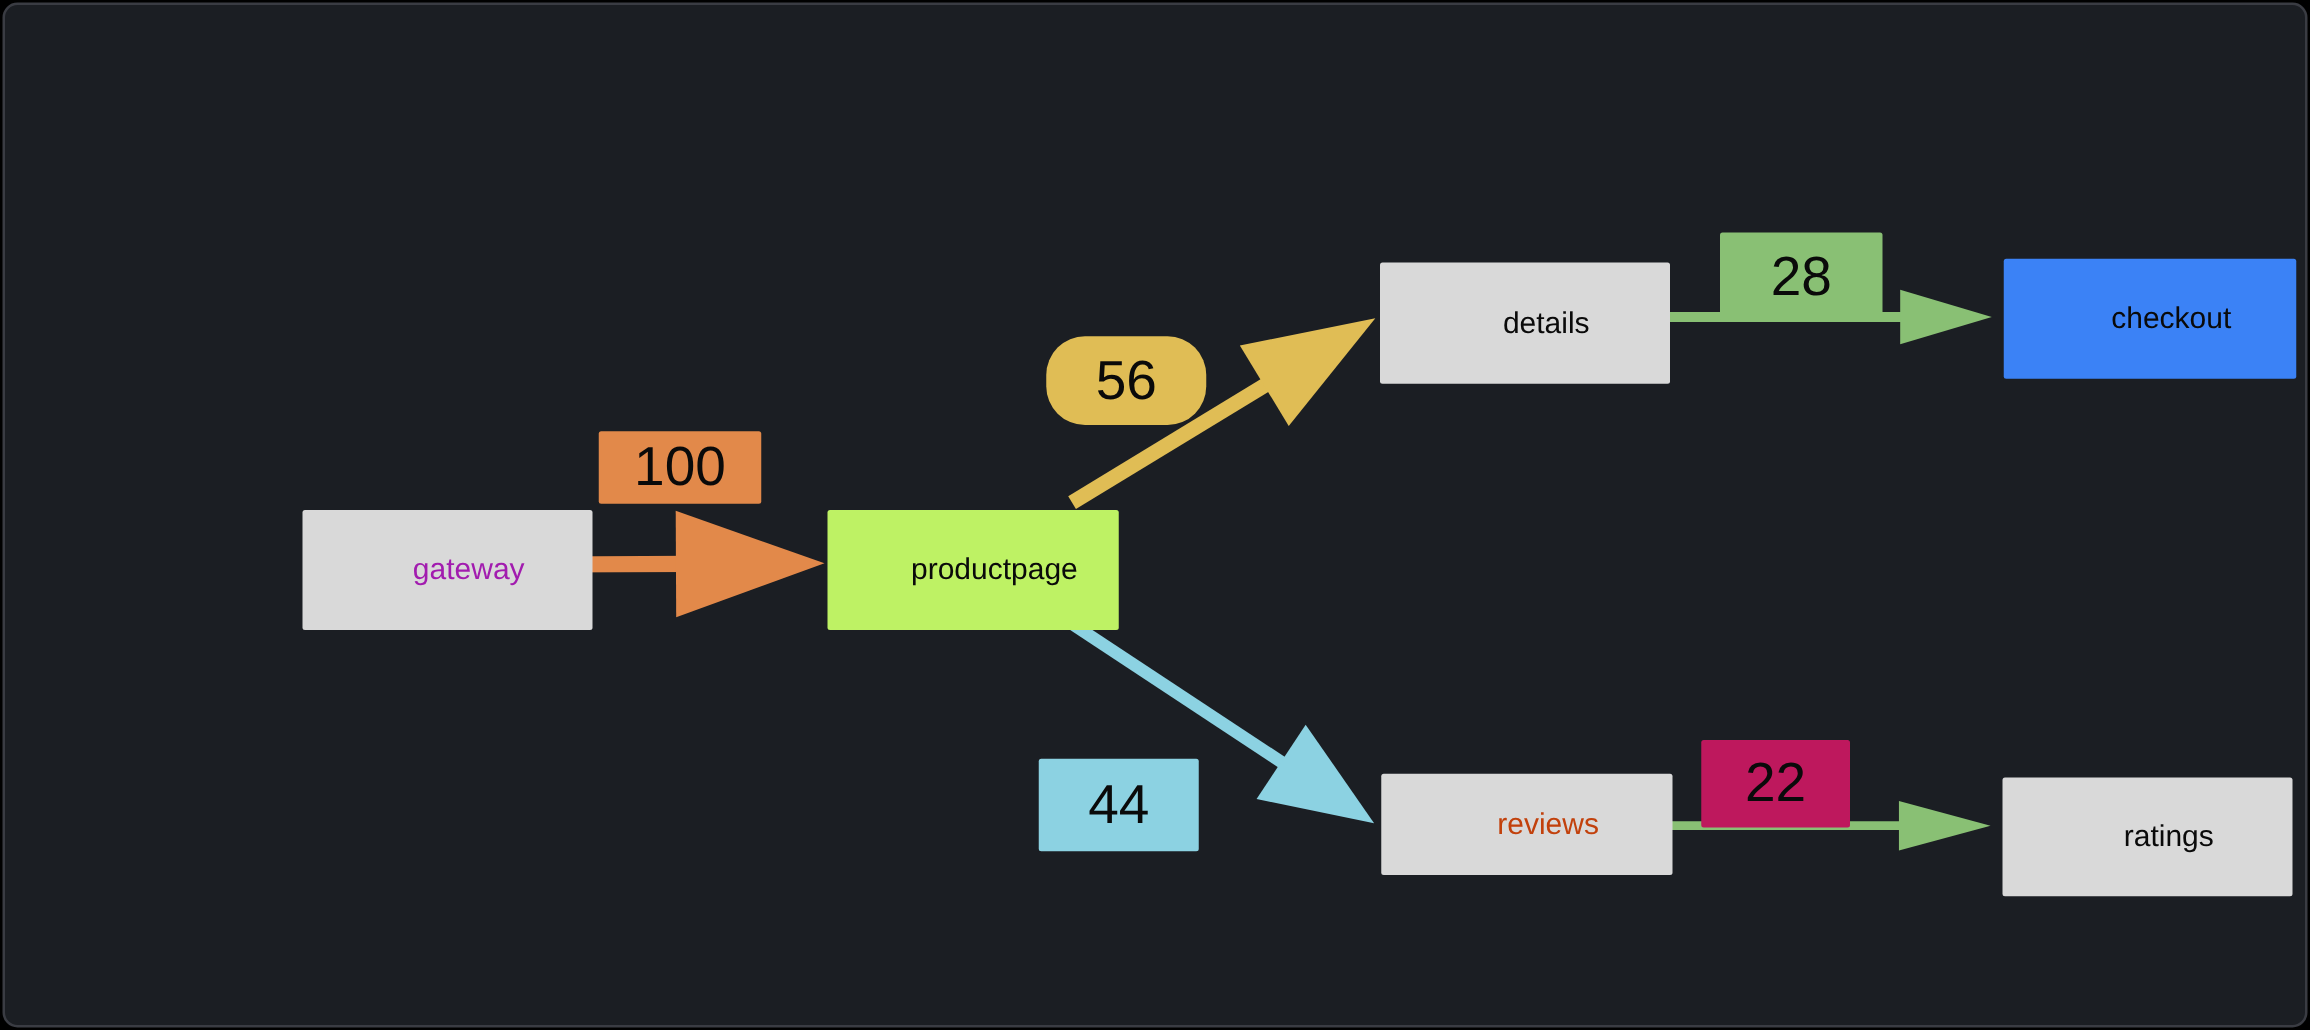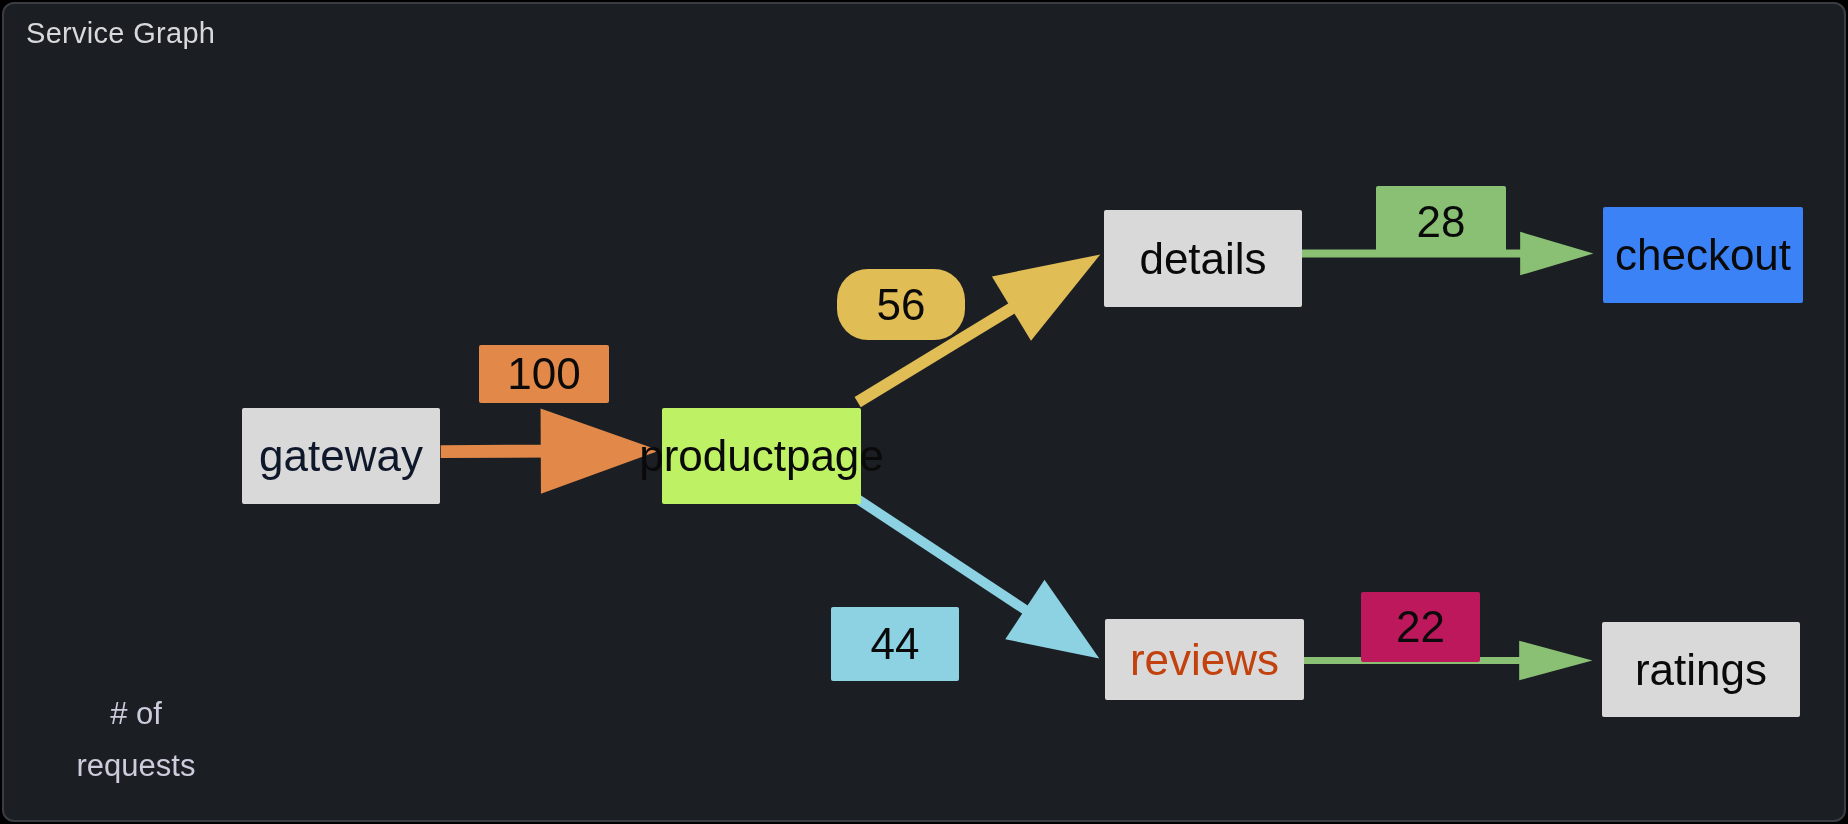--- a/index.html
+++ b/index.html
@@ -31,23 +31,24 @@
   }
   .stage { position: absolute; inset: 0; }
   .stage svg { position: absolute; left: 0; top: 0; width: 100%; height: 100%; }
   .node {
     position: absolute;
     display: flex;
     align-items: center;
     justify-content: center;
     background: #d9d9d9;
     color: #0a0a0a;
-    font-size: 44px;
+    font-size: 24px;
     border-radius: 2px;
     cursor: pointer;
+    padding-left: 34px;
   }
   .edge-label {
     position: absolute;
     display: flex;
     align-items: center;
     justify-content: center;
     color: #0a0a0a;
     font-size: 44px;
     border-radius: 2px;
     cursor: pointer;
@@ -63,21 +64,20 @@
     line-height: 52px;
     color: #ccccdc;
     white-space: pre-line;
   }
 </style>
 </head>
 <body>
 
 <div class="frame">
   <section class="panel" style="background: rgb(27, 30, 35); border-color: rgb(58, 60, 67);">
-    <header class="panel-title" style="color: rgb(216, 217, 218);">Service Graph</header>
 
     <div class="stage">
       <svg id="edge-layer" viewBox="0 0 1848 824">
           <g>
             <line x1="436" y1="452" x2="549.0011056114903" y2="451.4886827800385" stroke="#e2894a" stroke-width="13"></line>
             <polygon points="657,451 537.1957966011156,494.54254066954206 536.8066603133071,408.54342106387685" fill="#e2894a"></polygon>
           </g>
           <g>
             <line x1="857" y1="402" x2="1022.5407519308535" y2="301.32419576450127" stroke="#e0bd55" stroke-width="12"></line>
             <polygon points="1102,253 1032.03331604076,340.0267955043032 992.5425754160061,275.09235622199003" fill="#e0bd55"></polygon>
@@ -96,25 +96,23 @@
           </g>
         </svg>
       <div id="label-layer">
           <div class="edge-label" style="left: 475px; top: 321px; width: 130px; height: 58px; background: rgb(226, 137, 74);">100</div>
           <div class="edge-label" style="left: 833px; top: 245px; width: 128px; height: 71px; background: rgb(224, 189, 85); border-radius: 31px;">56</div>
           <div class="edge-label" style="left: 827px; top: 583px; width: 128px; height: 74px; background: rgb(140, 210, 226);">44</div>
           <div class="edge-label" style="left: 1372px; top: 162px; width: 130px; height: 71px; background: rgb(137, 192, 116);">28</div>
           <div class="edge-label" style="left: 1357px; top: 568px; width: 119px; height: 70px; background: #be185d;">22</div>
         </div>
       <div id="node-layer">
-          <div class="node" style="left: 238px; top: 404px; width: 198px; height: 96px; background: rgb(217, 217, 217); color: #0f172a;">gateway</div>
+          <div class="node" style="left: 238px; top: 404px; width: 198px; height: 96px; background: rgb(217, 217, 217); color: #a21caf;">gateway</div>
           <div class="node" style="left: 658px; top: 404px; width: 199px; height: 96px; background: #bef264; color: rgb(10, 10, 10);">productpage</div>
           <div class="node" style="left: 1100px; top: 206px; width: 198px; height: 97px; background: rgb(217, 217, 217); color: rgb(10, 10, 10);">details</div>
           <div class="node" style="left: 1599px; top: 203px; width: 200px; height: 96px; background: #3b82f6; color: rgb(10, 10, 10);">checkout</div>
           <div class="node" style="left: 1101px; top: 615px; width: 199px; height: 81px; background: rgb(217, 217, 217); color: #c2410c;">reviews</div>
           <div class="node" style="left: 1598px; top: 618px; width: 198px; height: 95px; background: rgb(217, 217, 217); color: rgb(10, 10, 10);">ratings</div>
         </div>
     </div>
 
-    <div class="legend" style="color: rgb(204, 204, 220);"># of
-requests</div>
   </section>
 </div>
 
 </body></html>

